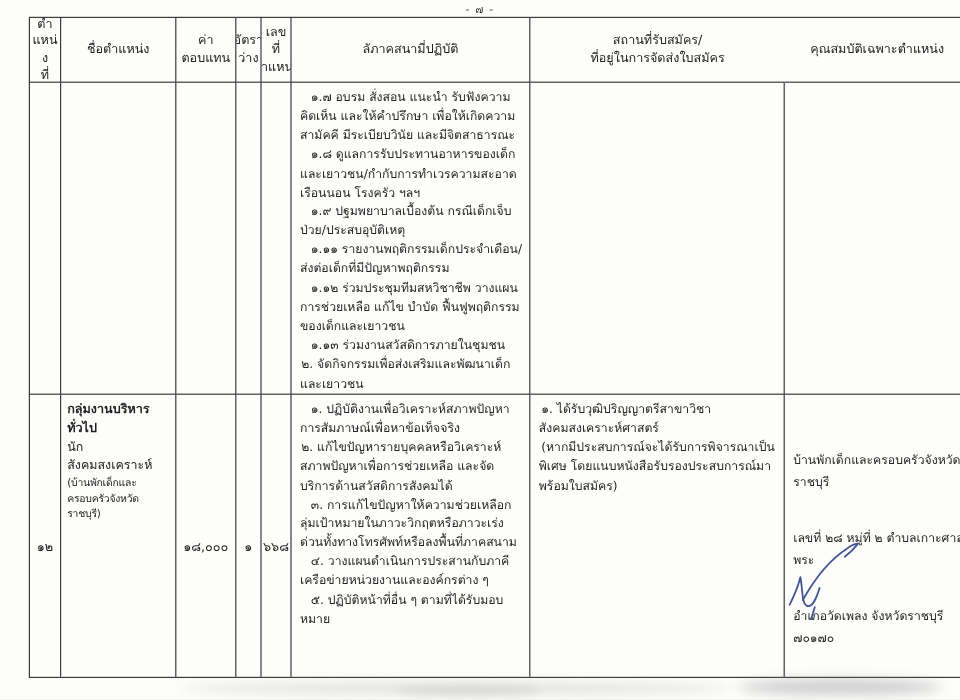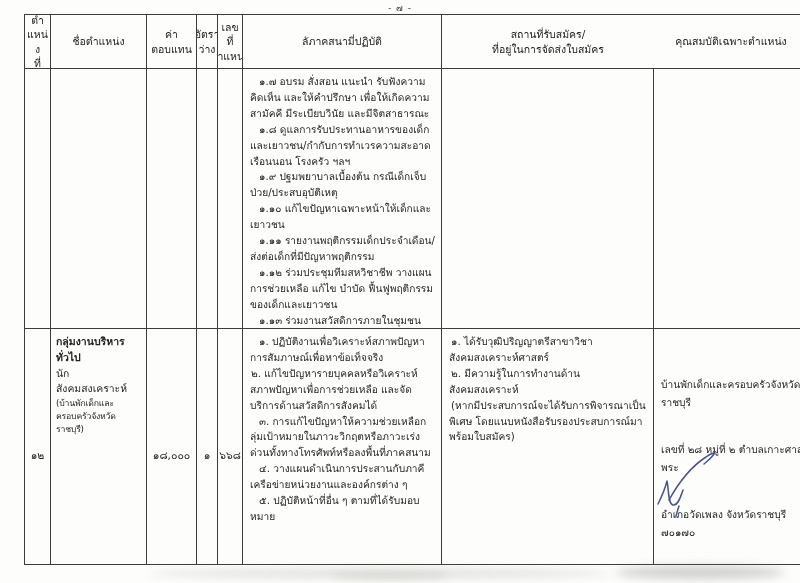--- a/index.html
+++ b/index.html
@@ -93,21 +93,20 @@
 
     <div class="cell"></div>
     <div class="cell"></div>
     <div class="cell"></div>
     <div class="cell"></div>
     <div class="cell"></div>
     <div class="cell body-text">
       <p>๑.๗ อบรม สั่งสอน แนะนำ รับฟังความคิดเห็น และให้คำปรึกษา เพื่อให้เกิดความสามัคคี มีระเบียบวินัย และมีจิตสาธารณะ</p>
       <p>๑.๘ ดูแลการรับประทานอาหารของเด็กและเยาวชน/กำกับการทำเวรความสะอาดเรือนนอน โรงครัว ฯลฯ</p>
       <p>๑.๙ ปฐมพยาบาลเบื้องต้น กรณีเด็กเจ็บป่วย/ประสบอุบัติเหตุ</p>
-      <p>๑.๑๐ แก้ไขปัญหาเฉพาะหน้าให้เด็กและเยาวชน</p>
       <p>๑.๑๑ รายงานพฤติกรรมเด็กประจำเดือน/ส่งต่อเด็กที่มีปัญหาพฤติกรรม</p>
       <p>๑.๑๒ ร่วมประชุมทีมสหวิชาชีพ วางแผนการช่วยเหลือ แก้ไข บำบัด ฟื้นฟูพฤติกรรมของเด็กและเยาวชน</p>
       <p>๑.๑๓ ร่วมงานสวัสดิการภายในชุมชน</p>
       <p class="flush">๒. จัดกิจกรรมเพื่อส่งเสริมและพัฒนาเด็กและเยาวชน</p>
 
     </div>
     <div class="cell"></div>
     <div class="cell last-col"></div>
 
     <div class="cell last-row num-cell">
@@ -129,21 +128,20 @@
     </div>
     <div class="cell last-row body-text">
       <p>๑. ปฏิบัติงานเพื่อวิเคราะห์สภาพปัญหา การสัมภาษณ์เพื่อหาข้อเท็จจริง</p>
       <p class="flush">๒. แก้ไขปัญหารายบุคคลหรือวิเคราะห์สภาพปัญหาเพื่อการช่วยเหลือ และจัดบริการด้านสวัสดิการสังคมได้</p>
       <p>๓. การแก้ไขปัญหาให้ความช่วยเหลือกลุ่มเป้าหมายในภาวะวิกฤตหรือภาวะเร่งด่วนทั้งทางโทรศัพท์หรือลงพื้นที่ภาคสนาม</p>
       <p>๔. วางแผนดำเนินการประสานกับภาคีเครือข่ายหน่วยงานและองค์กรต่าง ๆ</p>
       <p>๕. ปฏิบัติหน้าที่อื่น ๆ ตามที่ได้รับมอบหมาย</p>
     </div>
     <div class="cell last-row body-text qual-cell">
       <p>๑. ได้รับวุฒิปริญญาตรีสาขาวิชาสังคมสงเคราะห์ศาสตร์</p>
-      <p>๒. มีความรู้ในการทำงานด้านสังคมสงเคราะห์</p>
       <p>(หากมีประสบการณ์จะได้รับการพิจารณาเป็นพิเศษ โดยแนบหนังสือรับรองประสบการณ์มาพร้อมใบสมัคร)</p>
     </div>
     <div class="cell last-row last-col loc-cell">
       <div>บ้านพักเด็กและครอบครัวจังหวัดราชบุรี</div>
       <div>เลขที่ ๒๘ หมู่ที่ ๒ ตำบลเกาะศาลพระ</div>
       <div>อำเภอวัดเพลง จังหวัดราชบุรี ๗๐๑๗๐</div>
       <div>โทร. ๐ ๓๒๓๙ ๗๒๓๘</div>
     </div>
   </div>
 

